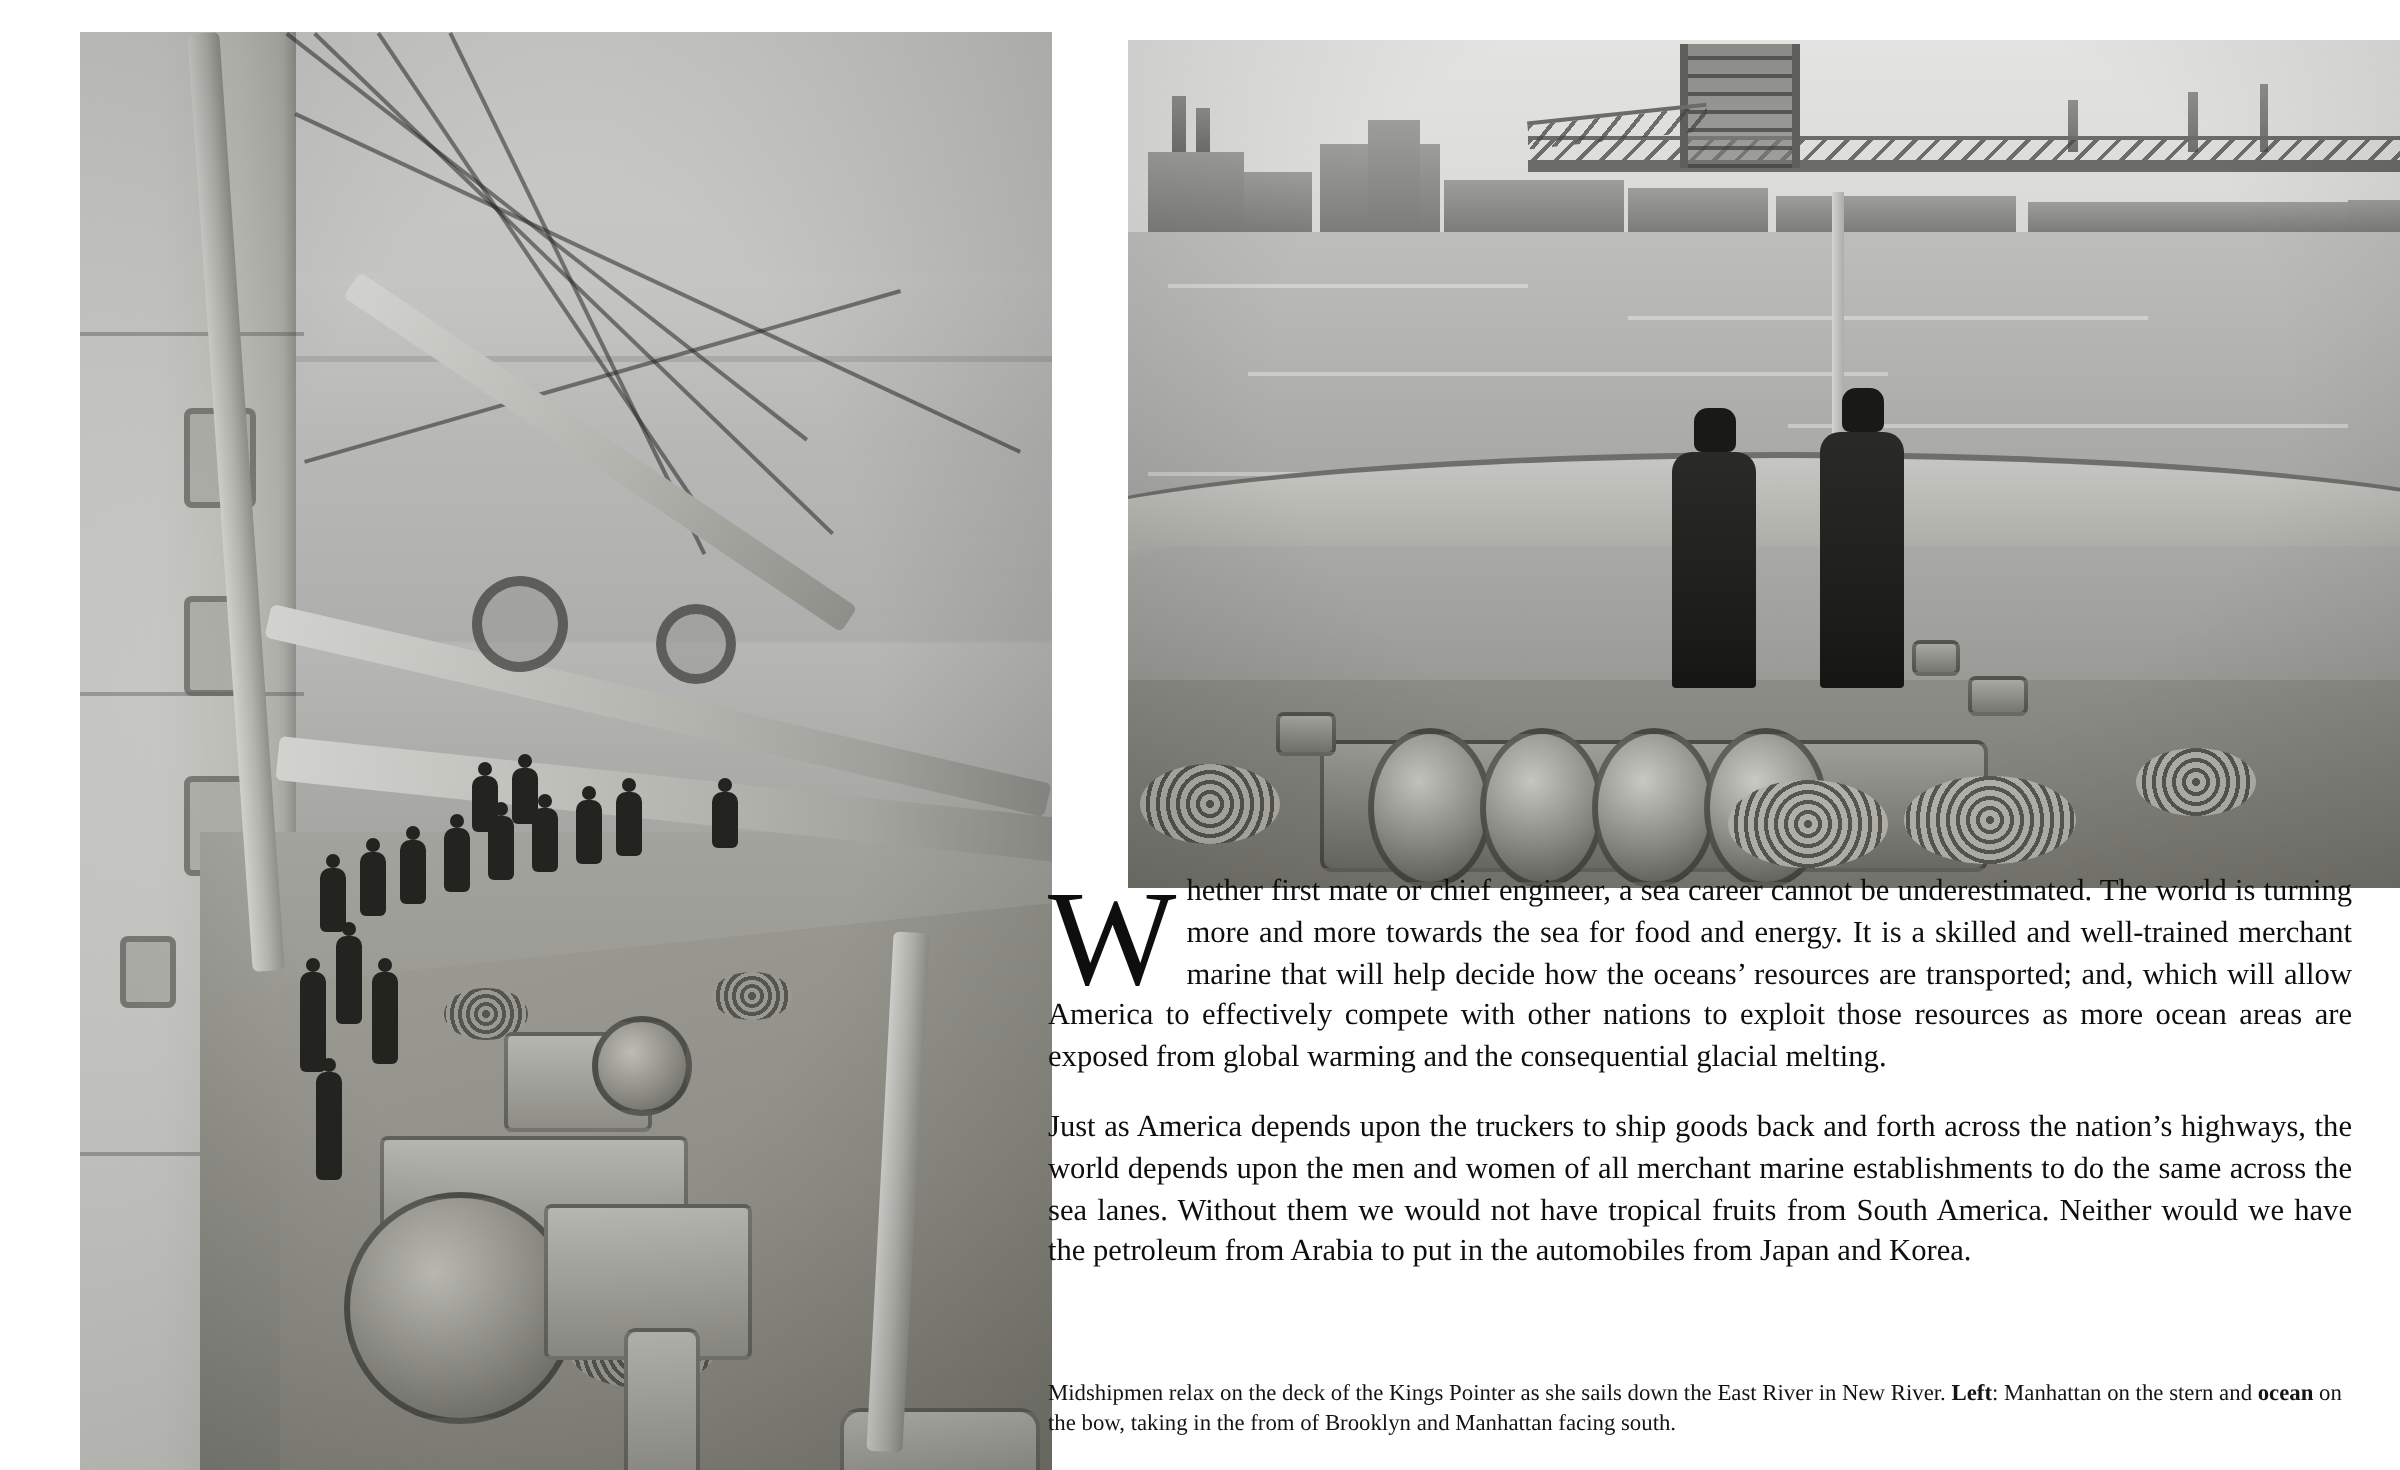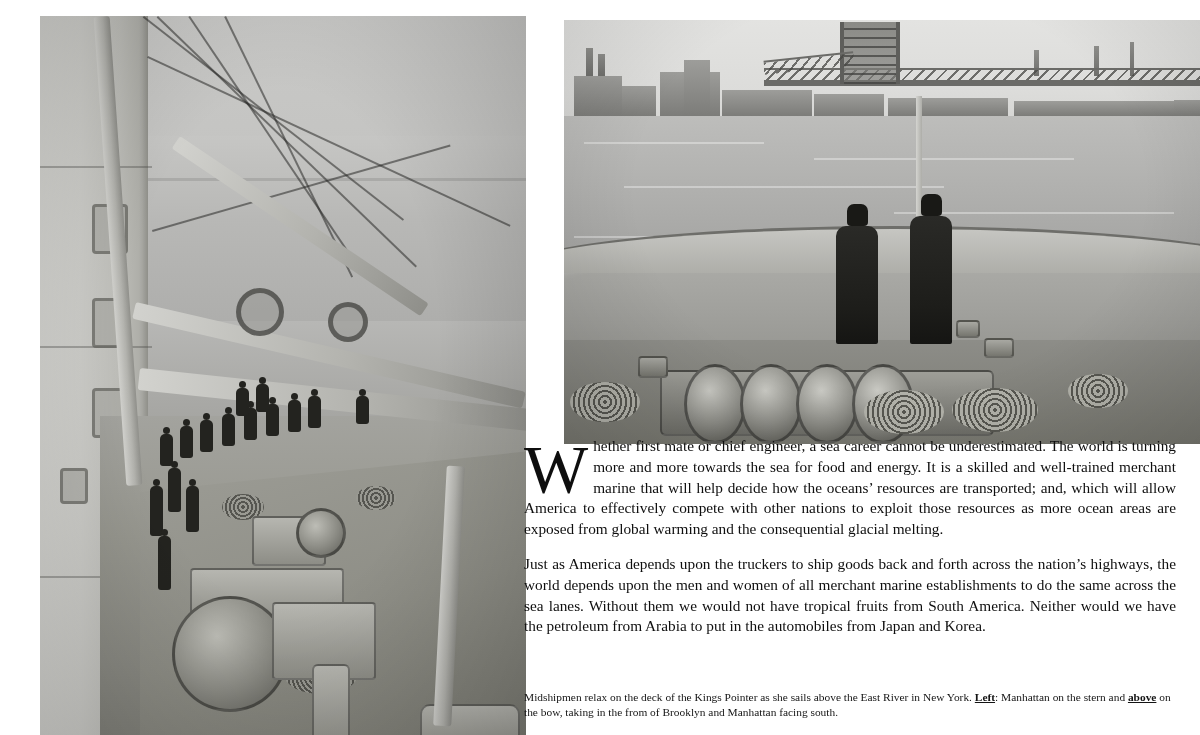--- a/index.html
+++ b/index.html
@@ -314,21 +314,21 @@
   .caption {
     position: absolute;
     left: 0;
     top: 690px;
     width: 652px;
     font-size: 11.4px;
     line-height: 1.32;
     color: #141414;
     text-align: left;
   }
-  .caption b { font-weight: bold; text-decoration: underline; }
+  .caption b { font-weight: bold; }
 
   .sr { position:absolute; width:1px; height:1px; overflow:hidden; clip:rect(0,0,0,0); }
 </style>
 </head>
 <body>
 
 <div class="page">
 
   <figure class="left-photo">
     <div class="lp-sky"></div>
@@ -455,16 +455,16 @@
       <figcaption class="sr">Black and white photograph from the bow of a ship on the East River; two midshipmen in dark overcoats stand at the bulwark looking toward the Williamsburg Bridge and the Brooklyn waterfront.</figcaption>
     </figure>
 
     <div class="body-text">
       <p class="para first">
         <span class="dropcap">W</span><span>hether first mate or chief engineer, a sea career cannot be underestimated. The world is turning more and more towards the sea for food and energy. It is a skilled and well-trained merchant marine that will help decide how the oceans’ resources are transported; and, which will allow America to effectively compete with other nations to exploit those resources as more ocean areas are exposed from global warming and the consequential glacial melting.</span>
       </p>
       <p class="para">Just as America depends upon the truckers to ship goods back and forth across the nation’s highways, the world depends upon the men and women of all merchant marine establishments to do the same across the sea lanes. Without them we would not have tropical fruits from South America. Neither would we have the petroleum from Arabia to put in the automobiles from Japan and Korea.</p>
     </div>
 
-    <div class="caption"><span>Midshipmen relax on the deck of the Kings Pointer as she sails above the East River in New York. </span><b>Left</b><span>: Manhattan on the stern and </span><b>above</b><span> on the bow, taking in the from of Brooklyn and Manhattan facing south.</span></div>
+    <div class="caption"><span>Midshipmen relax on the deck of the Kings Pointer as she sails down the East River in New River. </span><b>Left</b><span>: Manhattan on the stern and </span><b>ocean</b><span> on the bow, taking in the from of Brooklyn and Manhattan facing south.</span></div>
 
   </div>
 </div>
 
 </body></html>

